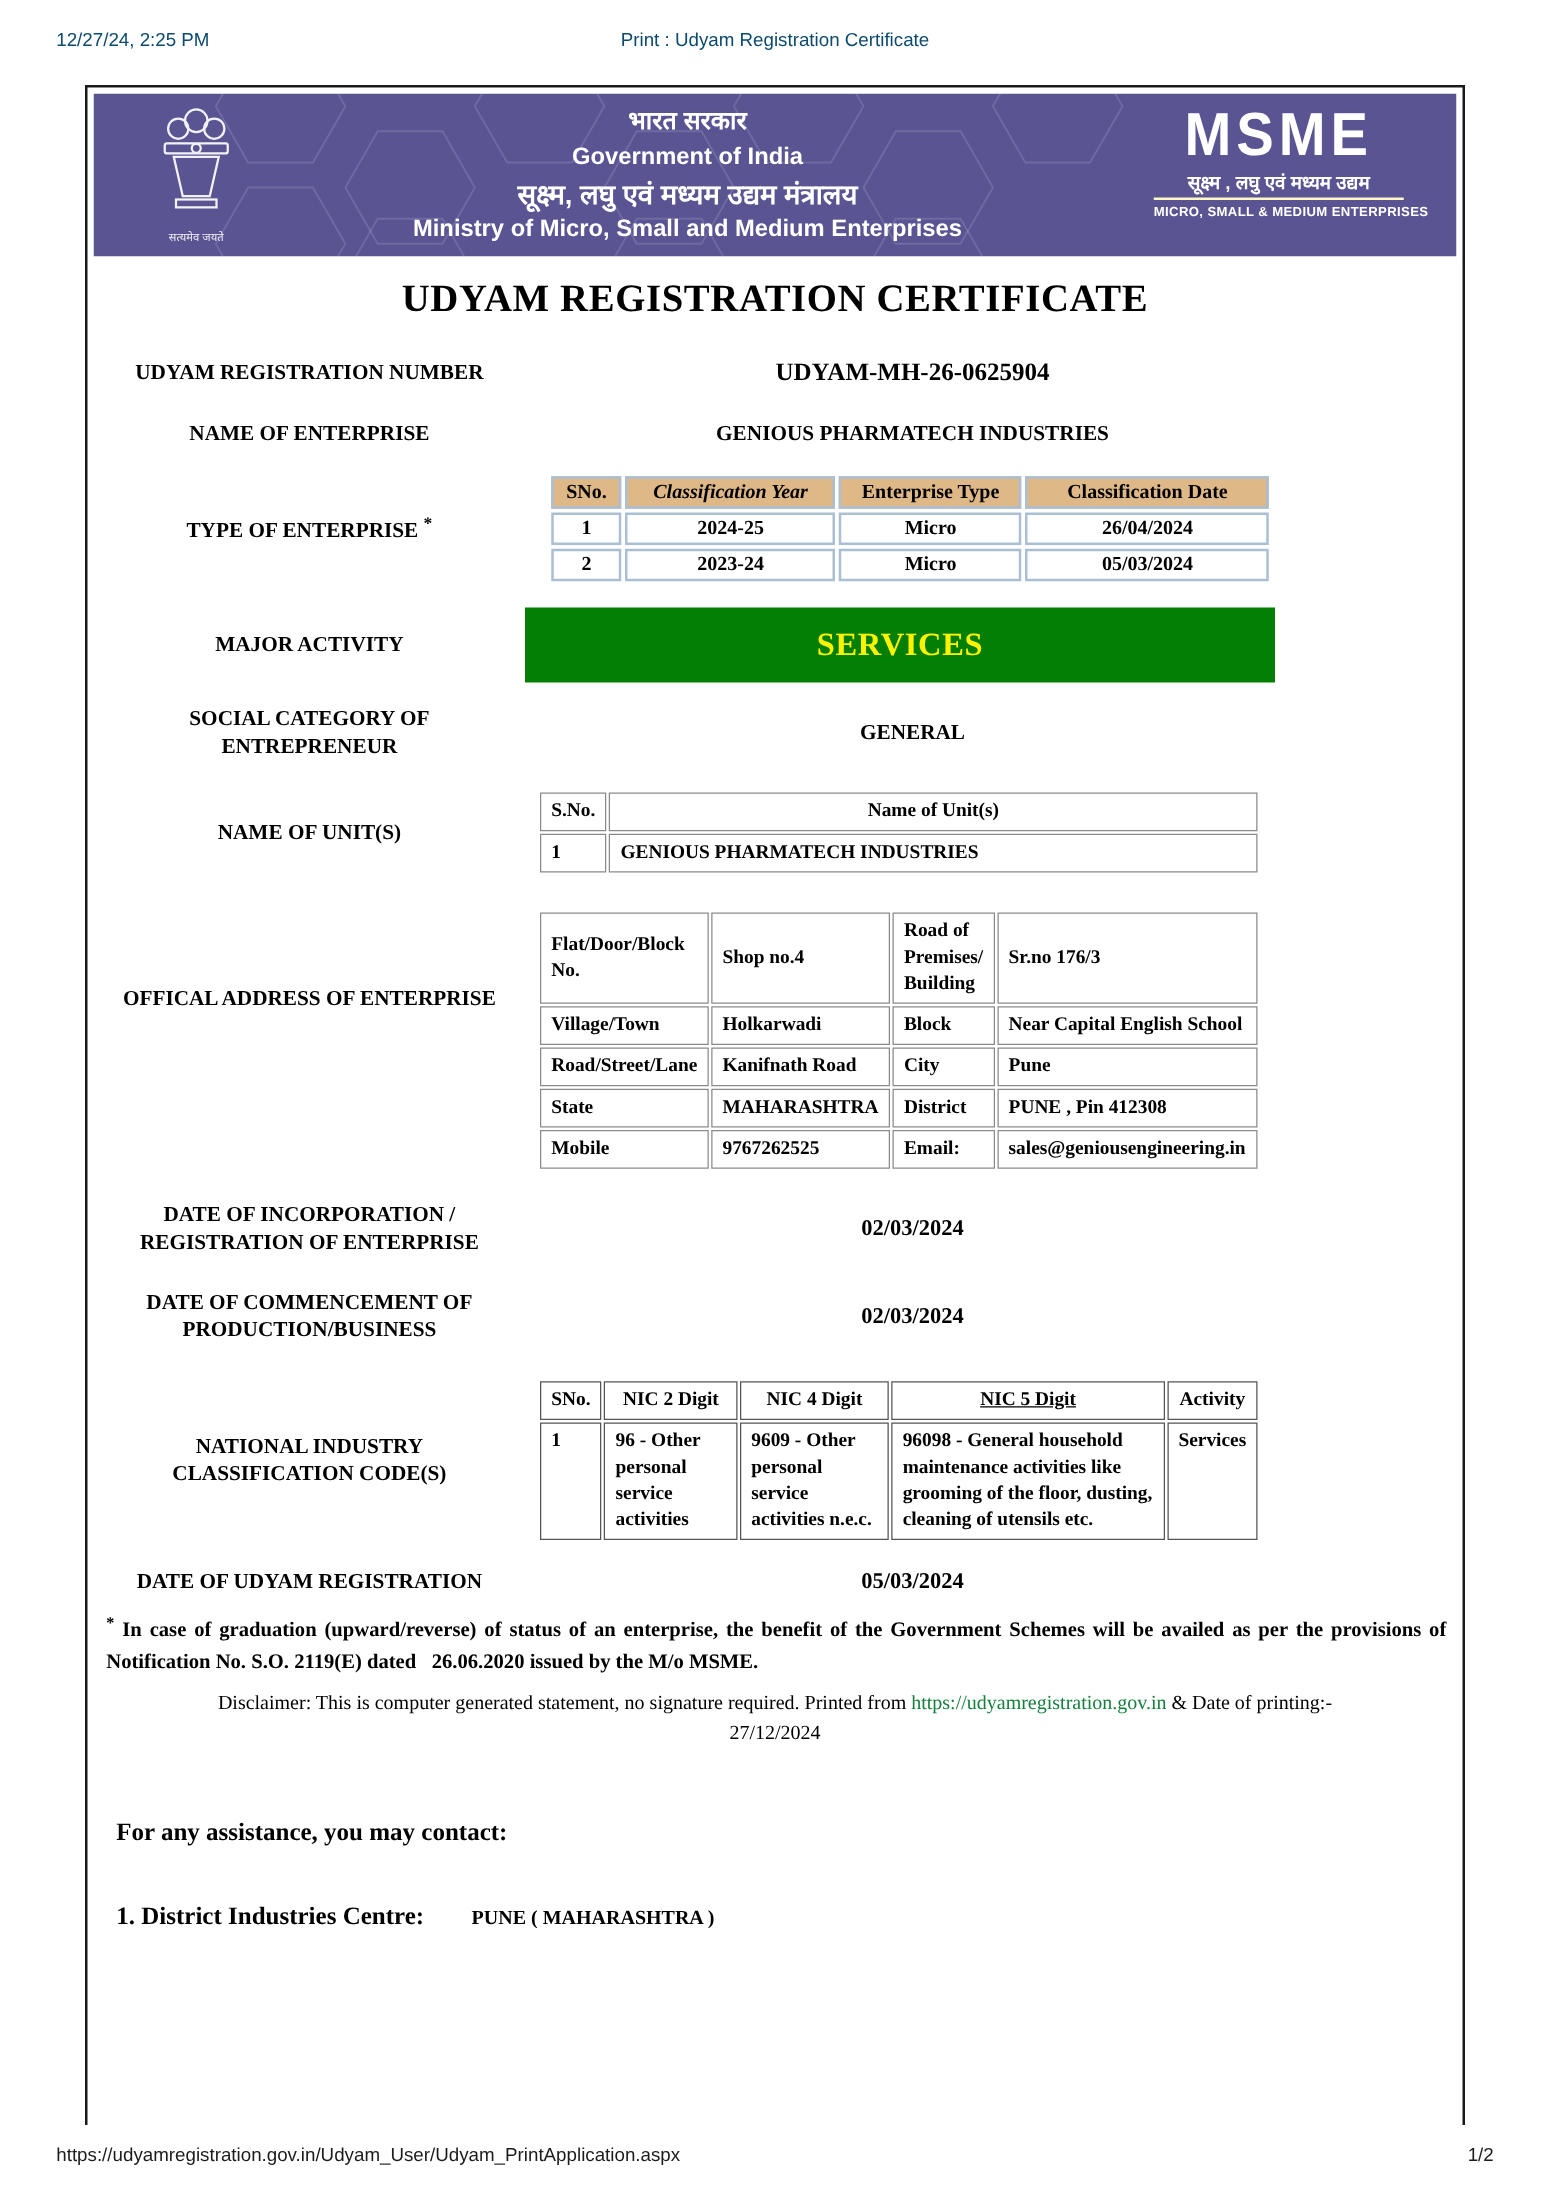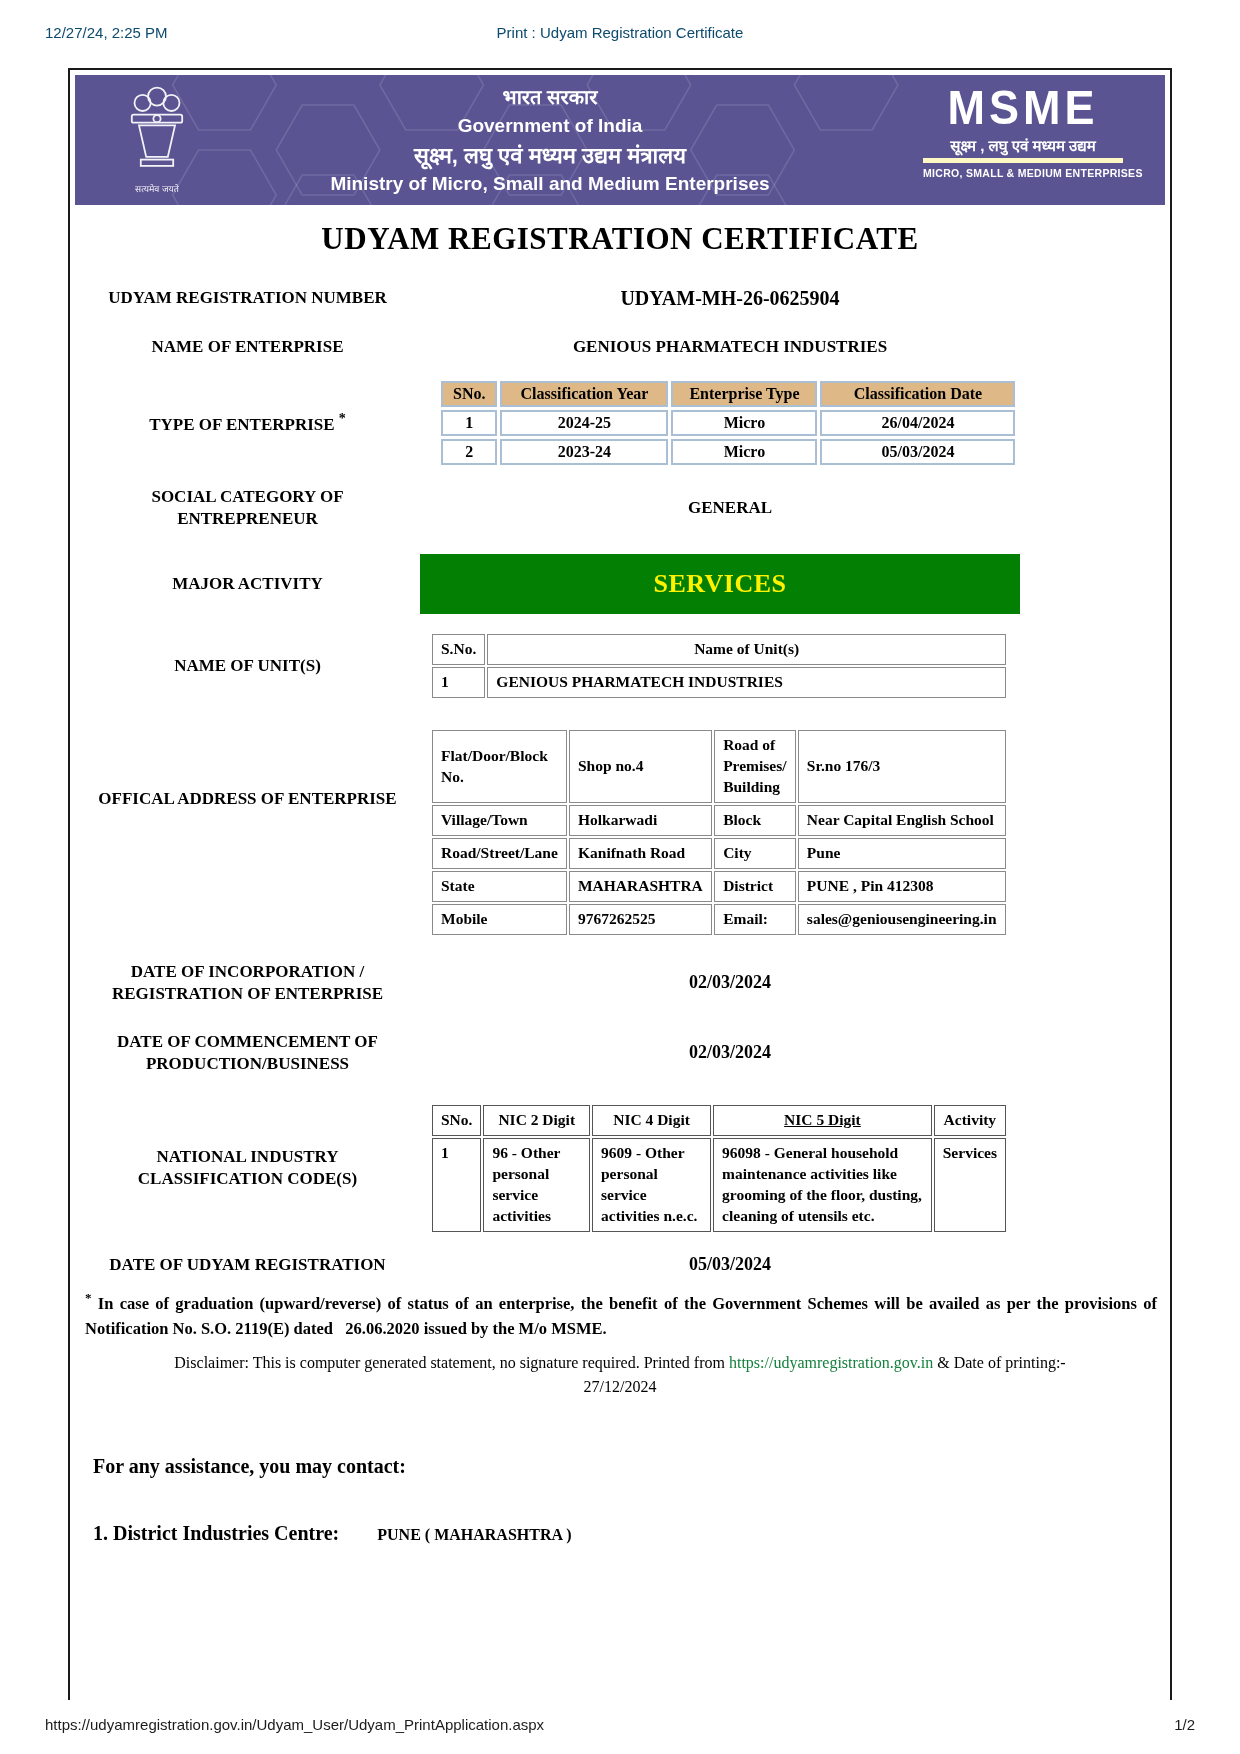--- a/index.html
+++ b/index.html
@@ -38,42 +38,42 @@
   .emblem-motto { font-size:9px; margin-top:1px; color:#fff; opacity:.9; }
   .banner-center { position:absolute; left:150px; right:290px; top:8px; text-align:center; }
   .bc-hindi-1 { font-size:20px; font-weight:bold; line-height:1.45; }
   .bc-eng-1   { font-size:19px; font-weight:bold; line-height:1.45; }
   .bc-hindi-2 { font-size:22px; font-weight:bold; line-height:1.45; }
   .bc-eng-2   { font-size:19px; font-weight:bold; line-height:1.35; }
   .msme-logo { position:absolute; right:42px; top:12px; width:200px; text-align:center; }
   .msme-word { font-size:45px; font-weight:bold; letter-spacing:4px; line-height:.95;
                transform:scaleY(1.08); font-family:"Liberation Sans", sans-serif; }
   .msme-hindi { font-size:15px; font-weight:bold; padding-bottom:3px; margin-top:5px;
-                border-bottom:5px solid #fef9c3; white-space:nowrap; }
+                border-bottom:2px solid #fef9c3; white-space:nowrap; }
   .msme-eng { font-size:10.5px; font-weight:bold; margin-top:4px; letter-spacing:.3px; white-space:nowrap; }
 
   
   .cert-title { text-align:center; font-size:31px; font-weight:bold; margin:16px 0 30px 0; letter-spacing:.5px; }
 
   
   .field-row { display:grid; grid-template-columns:345px 620px; align-items:center; }
   .f-label { text-align:center; font-weight:bold; font-size:17px; line-height:1.3; padding:0 14px; }
   .f-label sup { font-size:14px; }
   .f-value { text-align:center; font-weight:bold; font-size:17px; }
   .f-value.big { font-size:20px; }
   .f-value.date { font-size:18px; }
   .row-top { align-items:start; }
 
   
   table.type-table { border-collapse:separate; border-spacing:3px; margin-left:18px; }
   table.type-table th, table.type-table td {
     border:2px solid #aabfd3; font-size:16px; font-weight:bold; text-align:center; padding:2px 10px;
   }
   table.type-table th { background:#DEB887; }
-  .tt-c0 { width:48px; } .tt-c1 { width:168px; } .tt-c2 { width:146px; } .tt-c3 { width:195px; }
+  .tt-c0 { width:48px; } .tt-c1 { width:168px;font-style:italic; } .tt-c2 { width:146px; } .tt-c3 { width:195px; }
 
   
   .activity-bar {
     width:600px; background:#038003; color:#FFF200; text-align:center;
     font-size:26px; font-weight:bold; padding:15px 0; letter-spacing:.5px;
   }
 
   
   table.gray-table { border-collapse:separate; border-spacing:2px; margin-left:10px; }
   table.gray-table th, table.gray-table td {
@@ -204,30 +204,30 @@
             <td>2</td>
             <td>2023-24</td>
             <td>Micro</td>
             <td>05/03/2024</td>
           </tr>
         </tbody>
           </table>
       </div>
     </div>
 
+    <div class="field-row mb-18">
+      <div class="f-label">MAJOR ACTIVITY</div>
+      <div>
+        <div class="activity-bar">SERVICES</div>
+      </div>
+    </div>
+
     <div class="field-row mb-24">
       <div class="f-label">SOCIAL CATEGORY OF ENTREPRENEUR</div>
       <div class="f-value">GENERAL</div>
-    </div>
-
-    <div class="field-row mb-18">
-      <div class="f-label">MAJOR ACTIVITY</div>
-      <div>
-        <div class="activity-bar">SERVICES</div>
-      </div>
     </div>
 
     <div class="field-row mb-28">
       <div class="f-label">NAME OF UNIT(S)</div>
       <div>
         <table class="gray-table units-table">
           <tbody>
               <tr>
             <th class="ut-c0">S.No.</th>
             <th class="ut-head-name">Name of Unit(s)</th>

